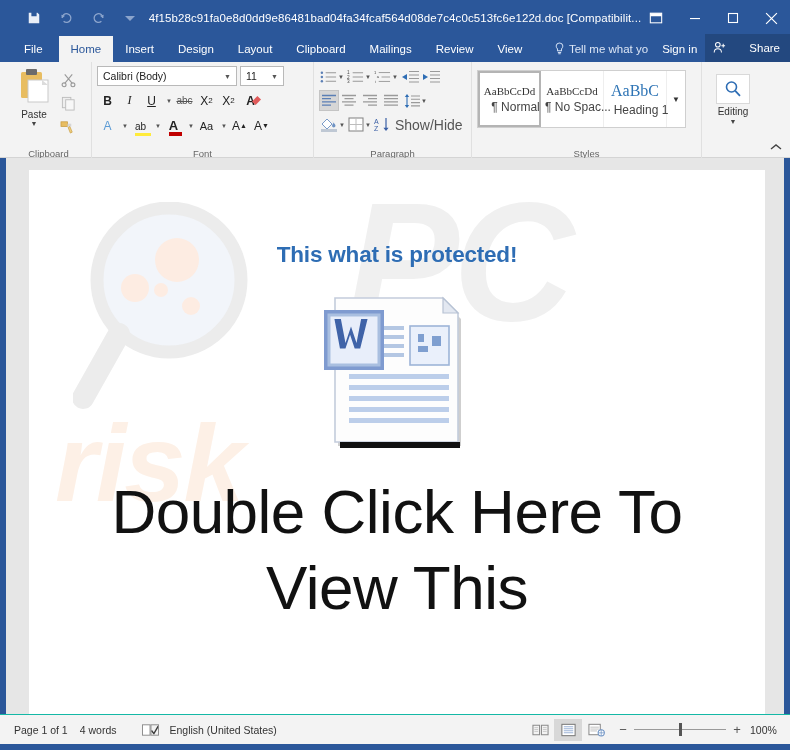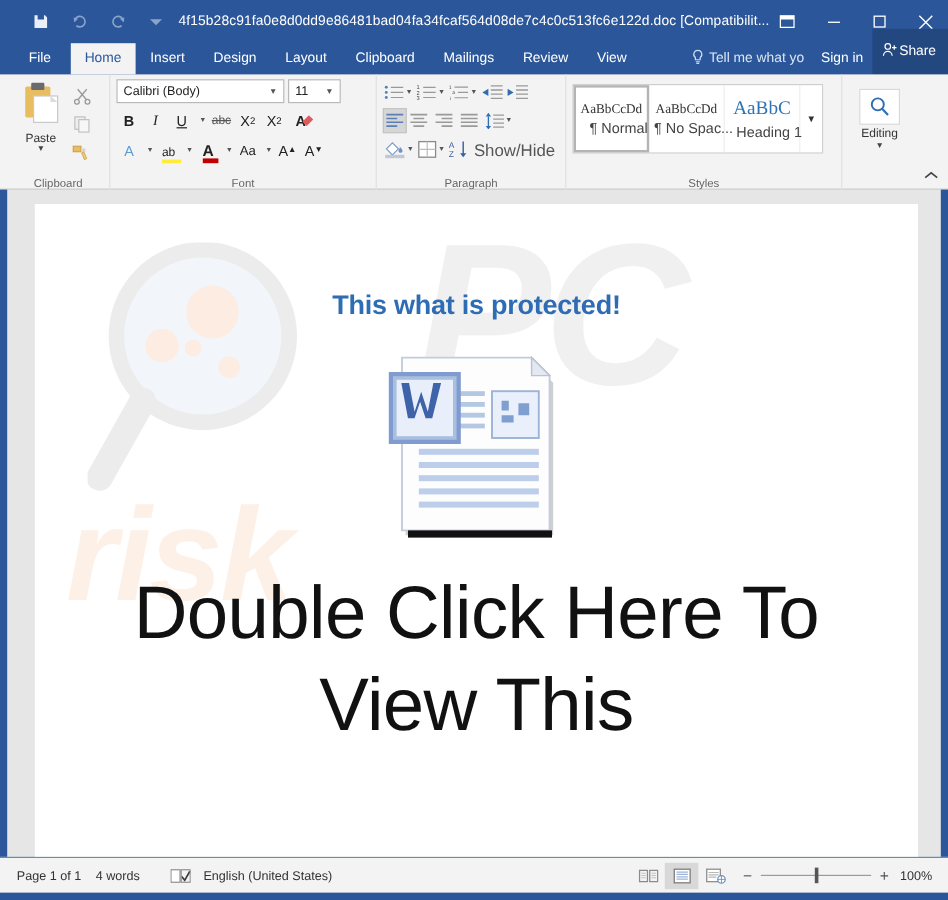--- a/index.html
+++ b/index.html
@@ -77,22 +77,22 @@
     overflow: hidden;
     max-width: 108px;
   }
   .tellme .bulb { flex: 0 0 auto; }
   .signin {
     height: 26px; padding: 0 8px;
     display: flex; align-items: center;
     font-size: 11.5px; color: #ffffff; white-space: nowrap;
   }
   .share {
-    height: 38px; padding: 0 10px 0 8px;
-    display: flex; align-items: center; gap: 1px;
+    height: 28px; padding: 0 10px 0 8px;
+    display: flex; align-items: center; gap: 23px;
     font-size: 11.5px; color: #ffffff;
     background: #23487f;
     white-space: nowrap;
   }
   .tabstrip .right-group { margin-left: auto; display: flex; align-items: flex-end; }
 
   
   .ribbon {
     flex: 0 0 96px; height: 96px;
     background: #f3f3f3;

